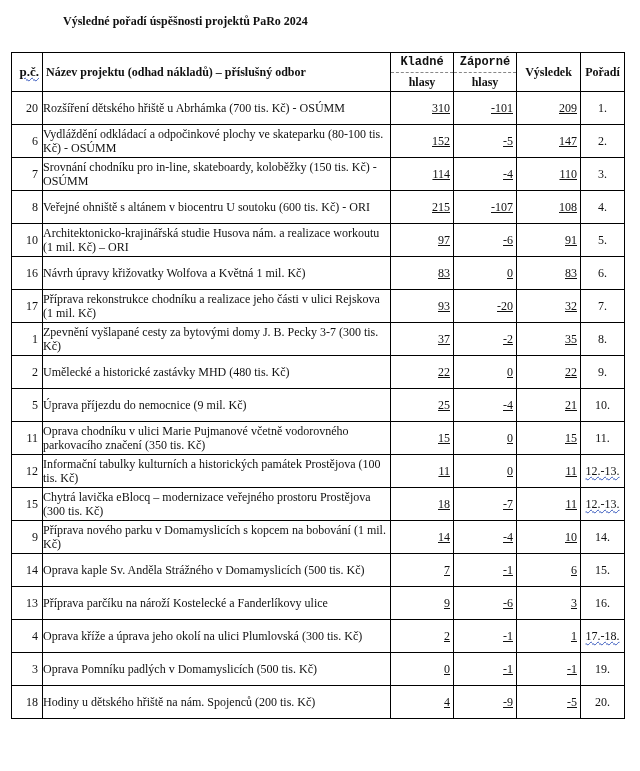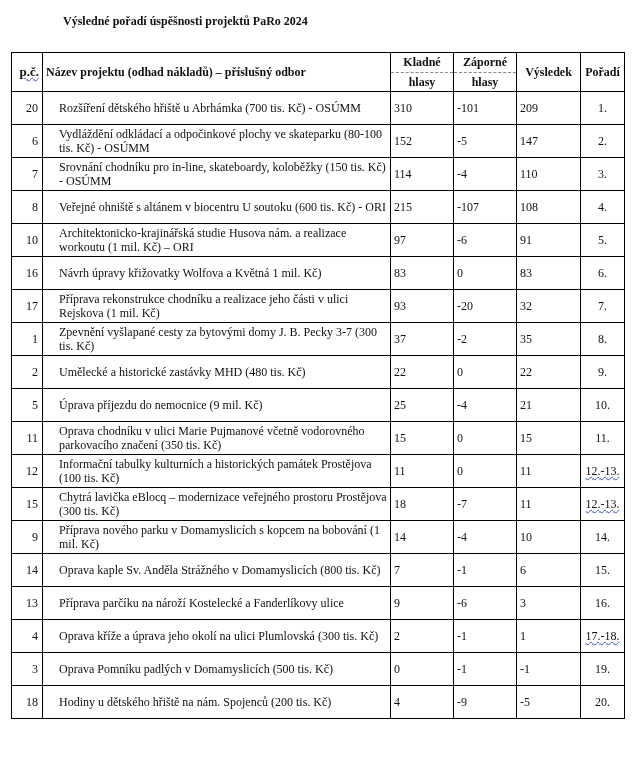--- a/index.html
+++ b/index.html
@@ -4,28 +4,28 @@
 <style>
   html, body { margin: 0; padding: 0; background: #ffffff; }
   body { width: 640px; height: 771px; position: relative; font-family: "Liberation Serif", "DejaVu Serif", serif; color: #111; overflow: hidden; }
   .title { position: absolute; left: 63px; top: 14px; font-size: 12px; font-weight: bold; white-space: nowrap; }
   table { position: absolute; left: 11px; top: 52px; border-collapse: collapse; width: 613px; table-layout: fixed; font-size: 12px; }
   td, th { border: 1px solid #000; padding: 0 3px; line-height: 14px; }
   th { font-weight: bold; font-size: 12px; height: 38px; }
   th.num-h { padding: 0; vertical-align: middle; }
   th .split { display: flex; flex-direction: column; height: 38px; }
   th .split span { flex: 1; display: flex; align-items: center; justify-content: center; }
-  th .split span:first-child { border-bottom: 1px dashed #888; }
+  th .split span:first-child { border-bottom: 1px dashed #888; font-family: Liberation Mono, monospace; }
   th.pc { text-align: right; font-size: 13px; }
   th.pc span { text-decoration: underline wavy #3355bb; text-decoration-thickness: 1px; }
   th.name { text-align: left; }
   td { height: 32px; }
   td.pc { text-align: right; padding-right: 4px; }
-  td.name { text-align: left; padding-left: 16px; }
-  td.c { text-align: left; }
+  td.name { text-align: left; padding-left: 0; }
+  td.c { text-align: right; text-decoration: underline; }
   td.rank { text-align: center; }
   td.rank .tie { text-decoration: underline wavy #3355bb; text-decoration-thickness: 1px; }
 </style>
 </head>
 <body>
 
 <div class="title">Výsledné pořadí úspěšnosti projektů PaRo 2024</div>
 
 <table>
   <colgroup>
@@ -164,21 +164,21 @@
       <tr>
         <td class="pc">9</td>
         <td class="name">Příprava nového parku v Domamyslicích s kopcem na bobování (1 mil. Kč)</td>
         <td class="c">14</td>
         <td class="c">-4</td>
         <td class="c">10</td>
         <td class="rank"><span>14.</span></td>
       </tr>
       <tr>
         <td class="pc">14</td>
-        <td class="name">Oprava kaple Sv. Anděla Strážného v Domamyslicích (800 tis. Kč)</td>
+        <td class="name">Oprava kaple Sv. Anděla Strážného v Domamyslicích (500 tis. Kč)</td>
         <td class="c">7</td>
         <td class="c">-1</td>
         <td class="c">6</td>
         <td class="rank"><span>15.</span></td>
       </tr>
       <tr>
         <td class="pc">13</td>
         <td class="name">Příprava parčíku na nároží Kostelecké a Fanderlíkovy ulice</td>
         <td class="c">9</td>
         <td class="c">-6</td>

